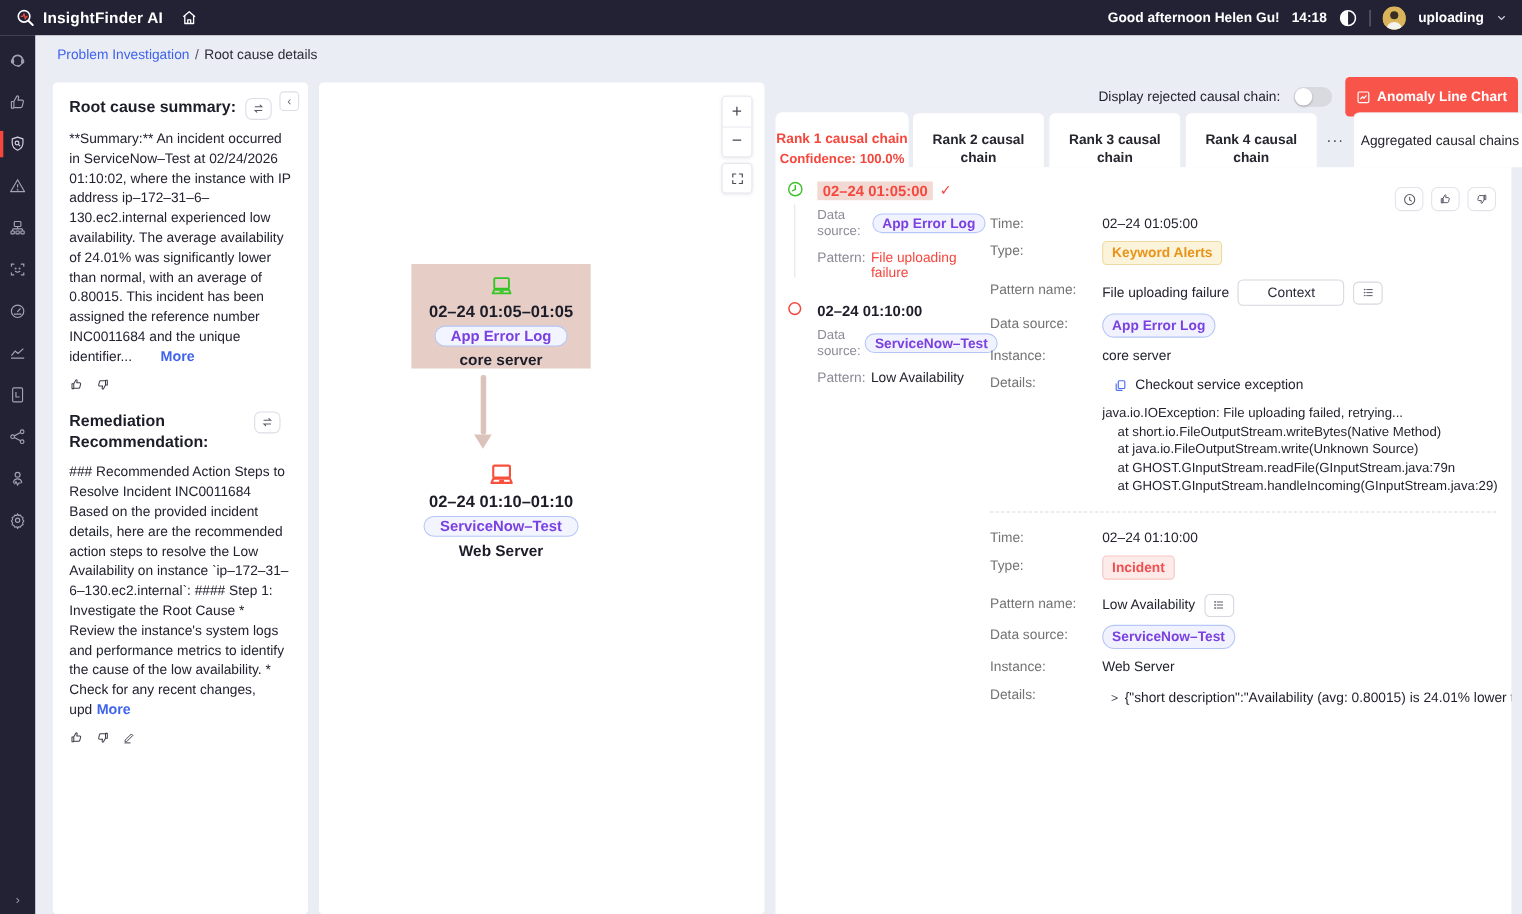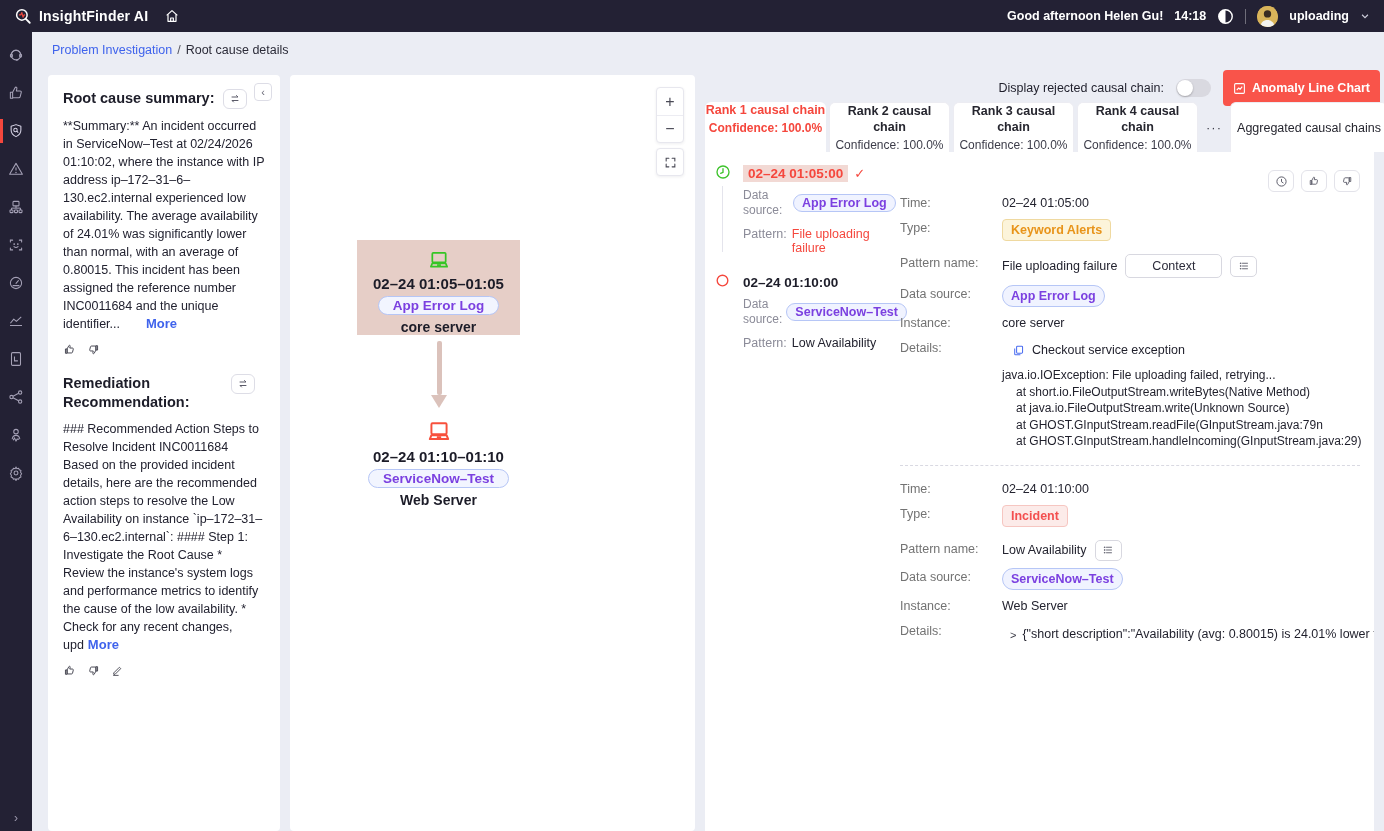--- a/index.html
+++ b/index.html
@@ -46,39 +46,39 @@
   .feedback-row { display:flex; align-items:center; gap:11px; margin:10px 0 18px 0; }
   .fb-icon { cursor:pointer; display:flex; }
 
   
   .graph-panel { position:absolute; left:258px; top:43px; width:405px; bottom:0; }
   .zoom-ctrl { position:absolute; top:12px; right:11px; width:28px; z-index:5; }
   .zoom-group { background:#fff; border:1px solid #e7e7ee; border-radius:4px; box-shadow:0 1px 3px rgba(40,40,60,.08); }
   .zbtn { width:26px; height:27px; display:flex; align-items:center; justify-content:center; font-size:16px; color:#4a4a56; cursor:pointer; }
   .zbtn + .zbtn { border-top:1px solid #ececf2; }
   .fs-btn { margin-top:5px; width:28px; height:28px; background:#fff; border:1px solid #e7e7ee; border-radius:4px; box-shadow:0 1px 3px rgba(40,40,60,.08); display:flex; align-items:center; justify-content:center; cursor:pointer; }
-  .gnode { position:absolute; left:67px; width:163px; display:flex; flex-direction:column; align-items:center; cursor:pointer; }
+  .gnode { position:absolute; left:84px; width:163px; display:flex; flex-direction:column; align-items:center; cursor:pointer; }
   .gnode.hl { top:165px; height:95px; background:#e6cec7; padding-top:10px; }
   .gnode.plain { top:345px; }
   .gnode-time { font-size:15px; font-weight:700; color:#1c1c28; margin-top:4px; }
   .gnode-pill { margin-top:4px; font-size:13.5px; font-weight:600; color:#7b40e0; background:#f2f5ff; border:1px solid #b6c6f6; border-radius:12px; padding:1px 14px; }
   .gnode-inst { margin-top:4px; font-size:14px; font-weight:700; color:#1c1c28; }
   .garrow-line { position:absolute; left:147px; top:266px; width:5px; height:54px; background:#dbc2bb; border-radius:2px; }
   .garrow-head { position:absolute; left:141px; top:320px; width:0; height:0; border-left:8px solid transparent; border-right:8px solid transparent; border-top:13px solid #dbc2bb; }
 
   
   .right-region { position:absolute; left:673px; top:43px; right:0; bottom:0; }
   .controls-row { position:absolute; top:0; right:4px; height:26px; display:flex; align-items:center; gap:12px; }
   .toggle-label { font-size:12.5px; color:#1f1f2b; }
   .toggle { width:35px; height:18px; border-radius:9px; background:#d9d9e0; position:relative; cursor:pointer; }
   .toggle-knob { position:absolute; left:1px; top:1px; width:16px; height:16px; border-radius:50%; background:#fff; box-shadow:0 1px 2px rgba(0,0,0,.25); }
   .anomaly-btn { height:36px; background:#f9544a; border-radius:4px; color:#fff; font-size:12.5px; font-weight:700; display:flex; align-items:center; gap:6px; padding:0 10px; cursor:pointer; }
 
   .tabs { position:absolute; top:27px; left:0; height:50px; display:flex; gap:3px; }
-  .tab { width:121px; background:#fff; border:1px solid #ececf2; border-bottom:none; border-radius:6px 6px 0 0; padding-top:0; text-align:center; cursor:pointer; }
+  .tab { width:121px; background:#fff; border:1px solid #ececf2; border-bottom:none; border-radius:6px 6px 0 0; padding-top:16px; text-align:center; cursor:pointer; }
   .tab-l1 { font-size:12.5px; font-weight:600; color:#26262f; line-height:16px; }
   .tab-l2 { font-size:12px; color:#3c3c49; line-height:16px; margin-top:2px; }
   .tab.active { border:none; }
   .tab.active .tab-l1, .tab.active .tab-l2 { color:#f5473d; font-weight:700; }
   .tab-overflow { width:26px; display:flex; align-items:center; justify-content:center; font-size:13px; color:#3a3a46; letter-spacing:1px; cursor:pointer; }
   .tab.aggregated { width:158px; display:flex; align-items:center; justify-content:center; padding-top:0; }
   .tab.aggregated .tab-l1 { font-weight:400; font-size:12.5px; }
 
   .chain-panel { position:absolute; top:77px; left:0; right:10px; bottom:0; background:#fff; overflow:hidden; }
 

